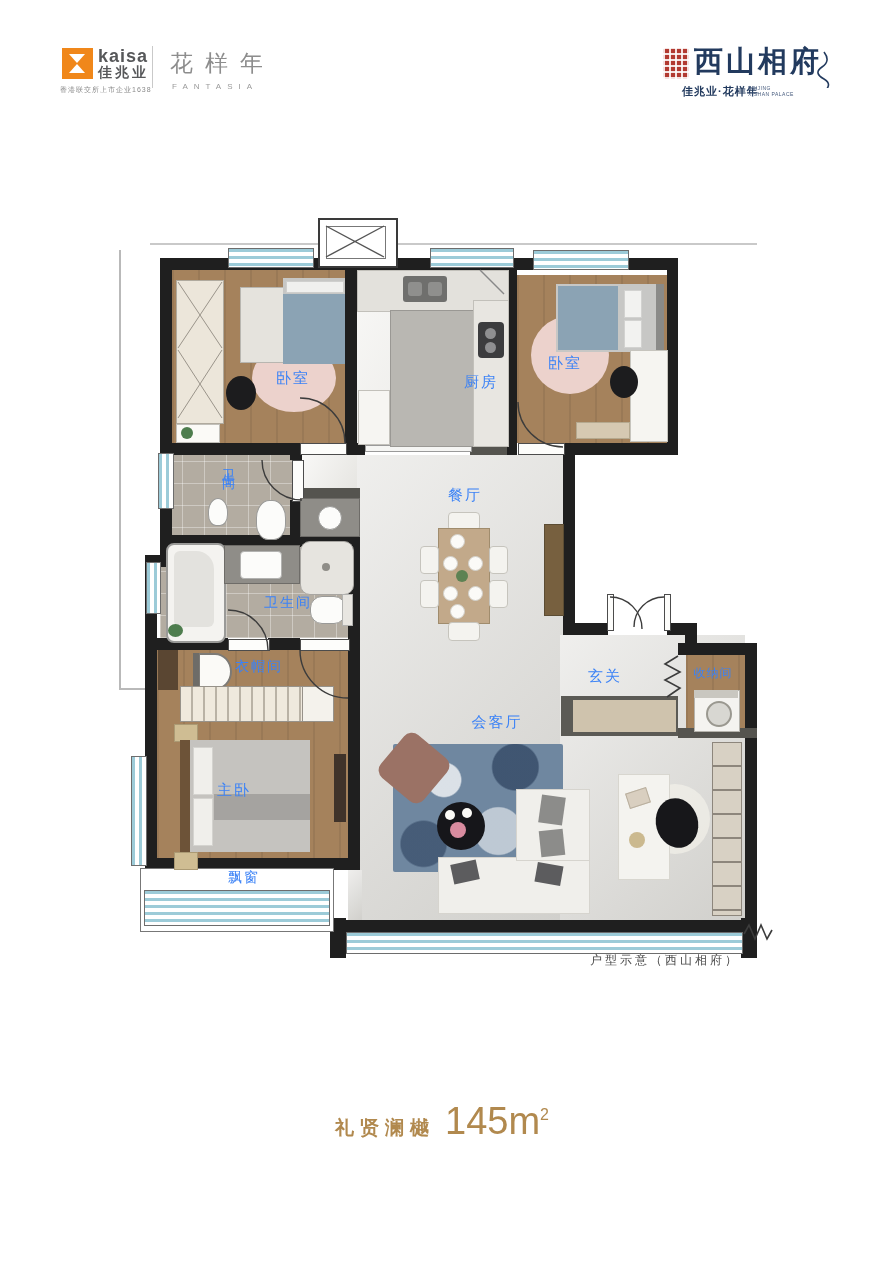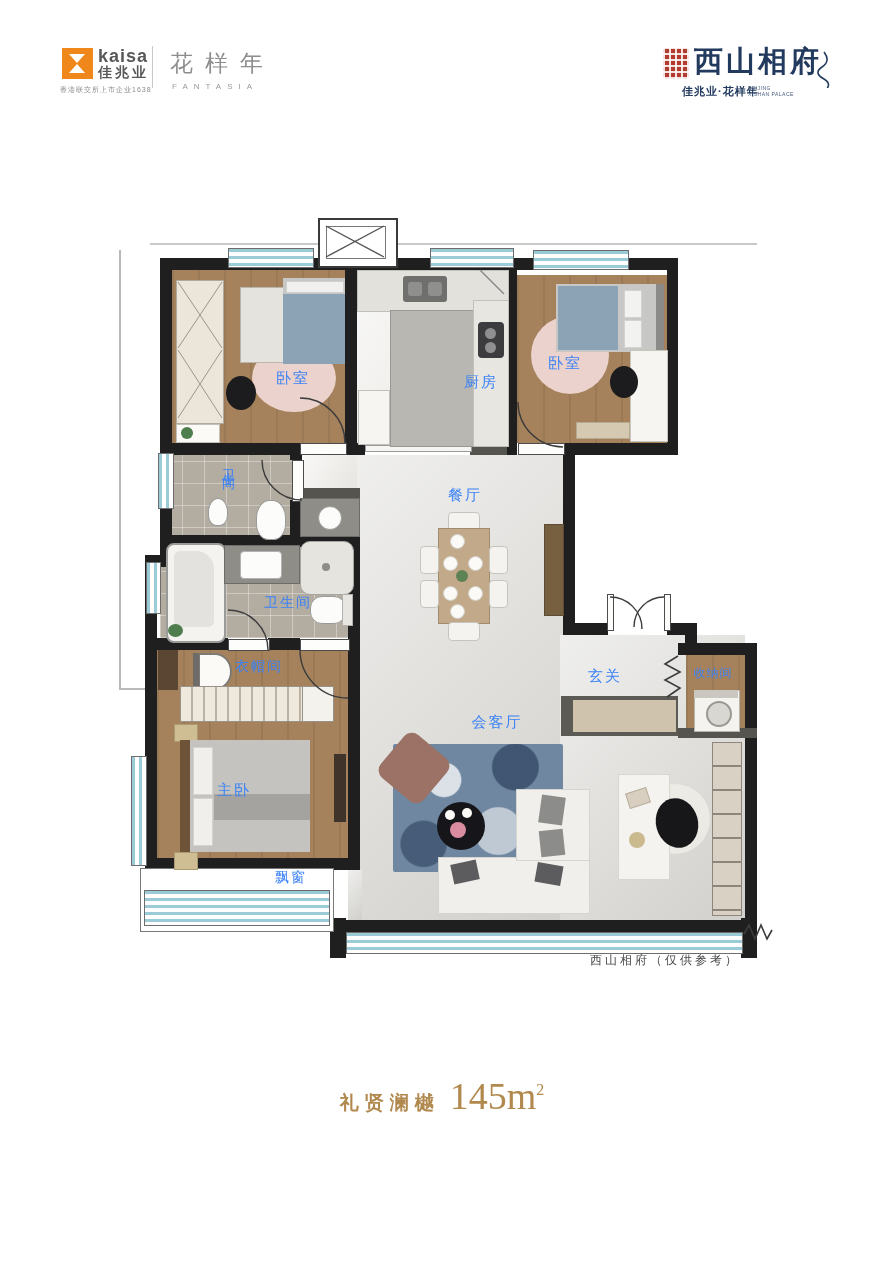--- a/index.html
+++ b/index.html
@@ -227,26 +227,26 @@
     <div class="abs" style="left:706px;top:701px;width:22px;height:22px;background:#d8d7d2;border:2px solid #9a9890;border-radius:50%;"></div>
 
     <span class="lbl" style="left:293px;top:378px;">卧室</span>
     <span class="lbl" style="left:437px;top:382px;margin-left:44px;">厨房</span>
     <span class="lbl" style="left:565px;top:363px;">卧室</span>
     <span class="lbl lbl-v" style="left:228px;top:458px;">卫生间</span>
     <span class="lbl" style="left:288px;top:603px;font-size:14px;">卫生间</span>
     <span class="lbl" style="left:465px;top:495px;">餐厅</span>
     <span class="lbl" style="left:259px;top:667px;font-size:14px;">衣帽间</span>
     <span class="lbl" style="left:234px;top:790px;">主卧</span>
-    <span class="lbl" style="left:244px;top:878px;font-size:14px;margin-left:47px;">飘窗</span>
+    <span class="lbl" style="left:244px;top:878px;font-size:14px;">飘窗</span>
     <span class="lbl" style="left:497px;top:722px;">会客厅</span>
     <span class="lbl" style="left:605px;top:676px;">玄关</span>
     <span class="lbl" style="left:713px;top:673px;font-size:12px;letter-spacing:1px;">收纳间</span>
 
-    <span class="lbl" style="left:665px;top:960px;font-weight:400;font-size:12px;color:#4a4a4a;letter-spacing:3px;">西山相府（仅供参考）</span>
+    <span class="lbl" style="left:665px;top:960px;font-weight:400;font-size:12px;color:#4a4a4a;letter-spacing:3px;">户型示意（西山相府）</span>
 
     <svg class="overlay" width="884" height="1280" viewBox="0 0 884 1280">
       <g fill="none" stroke="#3c3c3c" stroke-width="1.4">
         <path d="M300,398 A45,45 0 0 1 345,443"></path>
         <path d="M518,402 A45,45 0 0 0 563,447"></path>
         <path d="M262,460 A40,40 0 0 0 302,500"></path>
         <path d="M268,650 A40,40 0 0 0 228,610"></path>
         <path d="M300,650 A48,48 0 0 0 348,698"></path>
         <path d="M610,597 A32,32 0 0 1 642,629"></path>
         <path d="M664,597 A30,30 0 0 0 634,627"></path>
@@ -255,19 +255,19 @@
         <path d="M678,656 l-13,8 l15,8 l-15,8 l15,8 l-13,9" stroke-width="1.6"></path>
         <path d="M744,934 l5,-9 l6,14 l6,-14 l6,14 l5,-9" stroke-width="1.6"></path>
         <path d="M178,282 L222,348 M222,282 L178,348 M178,350 L222,418 M222,350 L178,418" stroke="#9a948a" stroke-width="1"></path>
       </g>
     </svg>
   </div>
 
   <div class="abs" style="left:0;top:1056px;width:884px;text-align:center;">
     <div style="margin-top:18px;display:flex;justify-content:center;align-items:baseline;gap:10px;color:#b1894e;">
       <span style="font-size:19px;letter-spacing:6px;font-weight:600;">礼贤澜樾</span>
-      <span style="font-family:Liberation Serif, serif;font-size:38px;">
+      <span style="font-family:Liberation Sans, sans-serif;font-size:38px;margin-top:26px;">
         <span>145m</span><sup style="font-size:16px;">2</sup>
       </span>
     </div>
   </div>
 
 </div>
 
 </body></html>

